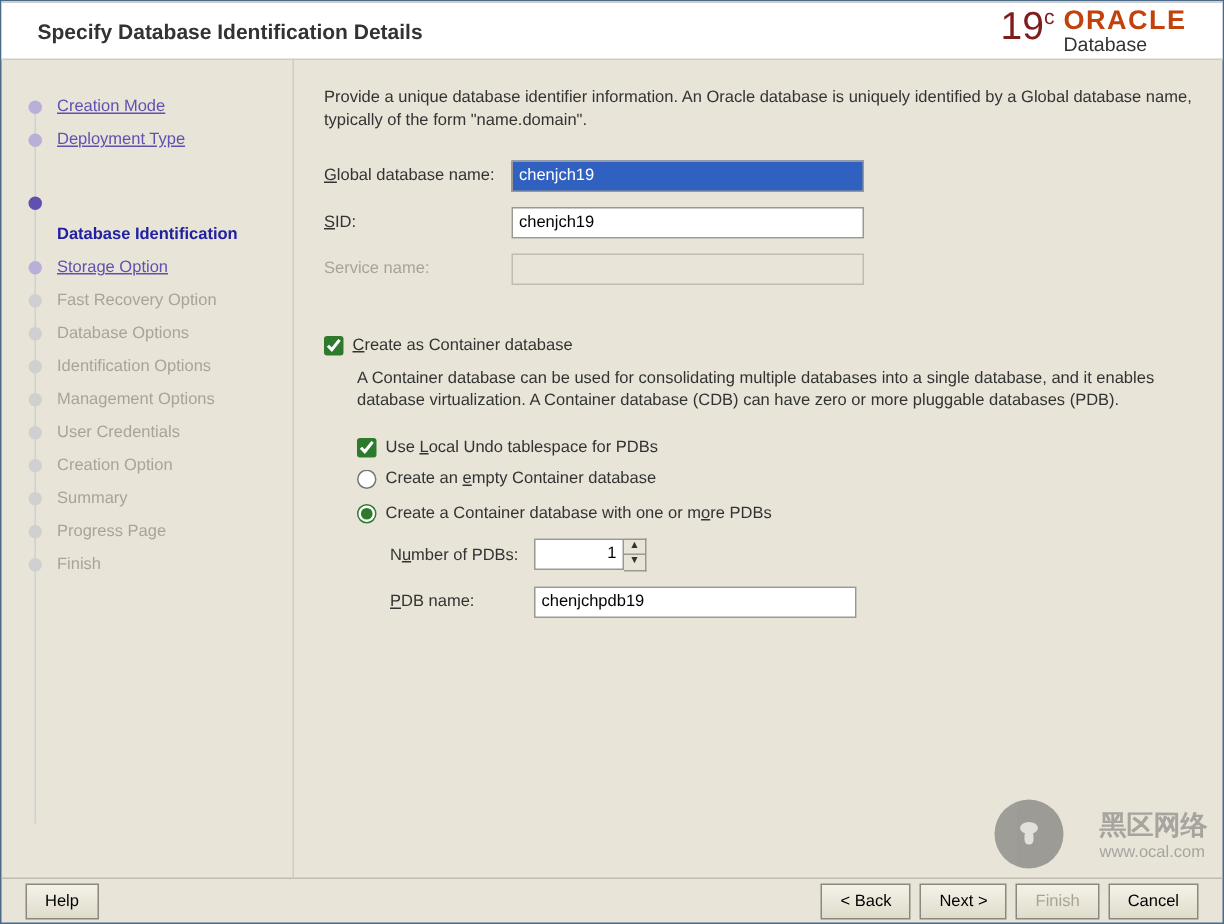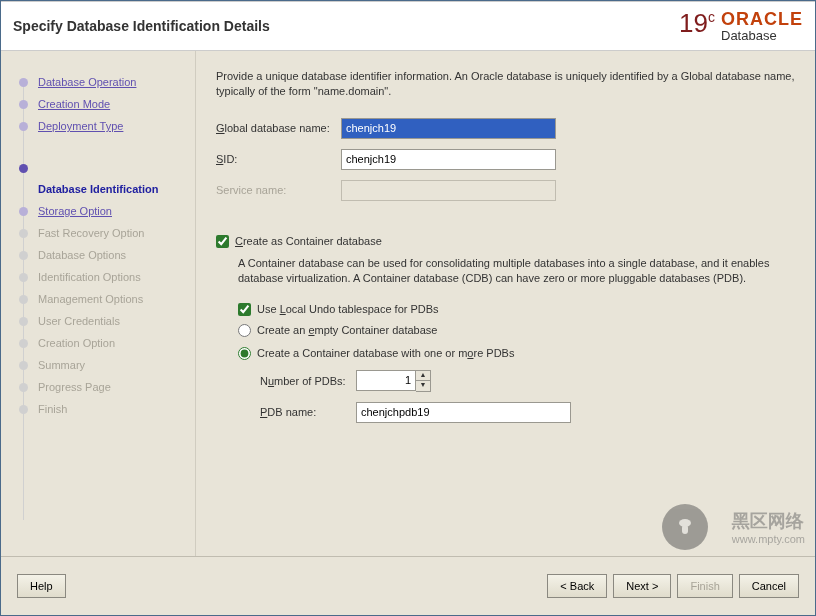--- a/index.html
+++ b/index.html
@@ -4,21 +4,21 @@
 <style>
   * { box-sizing: border-box; margin: 0; padding: 0; }
   body { font-family: Tahoma, Arial, sans-serif; font-size: 11px; background: #fff; }
   .window { width: 816px; height: 616px; border: 1px solid #4a6a8a; display: flex; flex-direction: column; background: #e8e4d8; }
   .titlebar { height: 28px; background: linear-gradient(#eaf3fb, #cfe3f5); display: flex; align-items: center; padding: 0 4px; border-bottom: 1px solid #9db8d4; }
   .titlebar .java-icon { width: 16px; height: 16px; margin-right: 6px; display: inline-flex; align-items: center; justify-content: center; }
   .titlebar .title-text { flex: 1; color: #1a3a5a; font-size: 12px; }
   .win-btns { display: flex; gap: 2px; }
   .win-btn { width: 26px; height: 18px; border: 1px solid #6a8aac; background: linear-gradient(#f0f6fc, #d0e2f2); display: flex; align-items: center; justify-content: center; cursor: pointer; font-size: 10px; }
   .win-btn.close { background: linear-gradient(#f08070, #d03020); color: #fff; border-color: #a02010; }
-  .header { height: 50px; background: #fff; border-top: 1px solid #ccc; border-bottom: 1px solid #ccc; display: flex; align-items: center; padding: 0 12px; }
+  .header { height: 39px; background: #fff; border-top: 1px solid #ccc; border-bottom: 1px solid #ccc; display: flex; align-items: center; padding: 0 24px; }
   .header-title { flex: 1; font-size: 14px; font-weight: bold; color: #333; }
   .brand { display: flex; align-items: flex-start; gap: 6px; }
   .brand-19c { font-size: 26px; font-weight: normal; color: #7f1d1d; line-height: 1; }
   .brand-19c sup { font-size: 14px; vertical-align: top; }
   .brand-text { display: flex; flex-direction: column; align-items: flex-start; }
   .oracle-word { color: #c2410c; font-weight: bold; font-size: 18px; letter-spacing: 1px; line-height: 1; }
   .database-word { color: #333; font-size: 13px; }
   .body-area { flex: 1; display: flex; overflow: hidden; }
   .sidebar { width: 195px; padding: 20px 8px 8px 14px; border-right: 1px solid #d0ccc0; }
   .step { display: flex; align-items: center; font-size: 11px; padding: 5px 0 5px 4px; position: relative; }
@@ -30,37 +30,37 @@
   .step.done .step-label { color: #6050b0; text-decoration: underline; cursor: pointer; }
   .step.current .step-label { color: #2020a0; font-weight: bold; margin-top: 41px; }
   .step.next .step-label { color: #6050b0; text-decoration: underline; cursor: pointer; }
   .sidebar .rail { position: absolute; left: 22px; top: 28px; bottom: 36px; width: 1px; background: #d0d0d0; }
   .content { flex: 1; padding: 18px 20px; color: #333; position: relative; }
   .intro { margin-bottom: 18px; line-height: 1.4; }
   .field-row { display: flex; align-items: center; margin-bottom: 10px; }
   .field-label { width: 125px; color: #333; }
   .field-label u { text-decoration: underline; }
   .field-label.disabled { color: #a8a498; }
-  .text-input { width: 215px; height: 21px; border: 1px solid #9a9890; padding: 0 4px; font-size: 11px; background: #fff; }
+  .text-input { width: 235px; height: 21px; border: 1px solid #9a9890; padding: 0 4px; font-size: 11px; background: #fff; }
   .text-input.selected { background: #3060c0; color: #fff; }
   .text-input.disabled { background: #e8e4d8; border-color: #c0bcb0; }
   .check-row { display: flex; align-items: center; margin-bottom: 8px; }
   .chk { width: 13px; height: 13px; margin-right: 6px; accent-color: #2d7a2d; }
   .indent { margin-left: 22px; }
   .cdb-desc { margin: 6px 0 16px 22px; line-height: 1.4; }
   .radio-row { display: flex; align-items: center; margin-bottom: 10px; margin-left: 22px; }
   .rdo { width: 13px; height: 13px; margin-right: 6px; accent-color: #2d7a2d; }
   .pdb-fields { margin-left: 44px; }
   .pdb-fields .field-row .field-label { width: 96px; }
   .spinner-wrap { display: flex; }
   .spinner-input { width: 60px; height: 21px; border: 1px solid #9a9890; text-align: right; padding-right: 4px; font-size: 11px; }
   .spinner-btns { display: flex; flex-direction: column; border: 1px solid #9a9890; border-left: none; }
   .sp-btn { width: 14px; height: 10px; background: #e8e4d8; font-size: 7px; line-height: 8px; text-align: center; cursor: pointer; }
   .sp-btn:first-child { border-bottom: 1px solid #9a9890; }
-  .footer { height: 59px; border-top: 1px solid #c0bcb0; display: flex; align-items: center; padding: 0 16px; gap: 6px; }
+  .footer { height: 30px; border-top: 1px solid #c0bcb0; display: flex; align-items: center; padding: 0 16px; gap: 6px; }
   .footer .spacer { flex: 1; }
   .btn { height: 24px; padding: 0 12px; border: 1px solid #8a8880; background: linear-gradient(#f4f2e8, #e0dccc); font-size: 11px; cursor: pointer; display: inline-flex; align-items: center; gap: 2px; }
   .btn:disabled { color: #a8a498; cursor: default; }
   .watermark { position: absolute; right: 10px; bottom: 6px; display: flex; align-items: center; gap: 24px; opacity: 0.5; }
   .wm-circle { width: 46px; height: 46px; border-radius: 50%; background: #555; display: flex; align-items: center; justify-content: center; }
   .wm-text { display: flex; flex-direction: column; color: #666; }
   .wm-cn { font-size: 18px; font-weight: bold; }
   .wm-url { font-size: 11px; }
   .gap { height: 24px; }
 </style>
@@ -79,24 +79,20 @@
       </span>
     </div>
   </div>
 
   <div class="body-area">
     <div class="sidebar" style="position:relative;">
       <div class="rail"></div>
       <div id="steps-container">
           <div class="step done">
             <span class="step-bullet"></span>
-            <span class="step-label">Database Operation</span>
-          </div>
-          <div class="step done">
-            <span class="step-bullet"></span>
             <span class="step-label">Creation Mode</span>
           </div>
           <div class="step done">
             <span class="step-bullet"></span>
             <span class="step-label">Deployment Type</span>
           </div>
           <div class="step current">
             <span class="step-bullet"></span>
             <span class="step-label">Database Identification</span>
           </div>
@@ -200,21 +196,21 @@
 
       <div class="watermark">
         <div class="wm-circle">
           <svg width="26" height="26" viewBox="0 0 26 26">
               <ellipse cx="13" cy="9" rx="6" ry="4" fill="#ddd"></ellipse>
               <rect x="10" y="11" width="6" height="9" rx="3" fill="#ddd"></rect>
             </svg>
         </div>
         <div class="wm-text">
           <span class="wm-cn">黑区网络</span>
-          <span class="wm-url">www.mpty.com</span>
+          <span class="wm-url">www.ocal.com</span>
         </div>
       </div>
     </div>
   </div>
 
   <div class="footer">
     <button class="btn">Help</button>
     <div class="spacer"></div>
     <button class="btn">&lt; Back</button>
     <button class="btn">Next &gt;</button>

